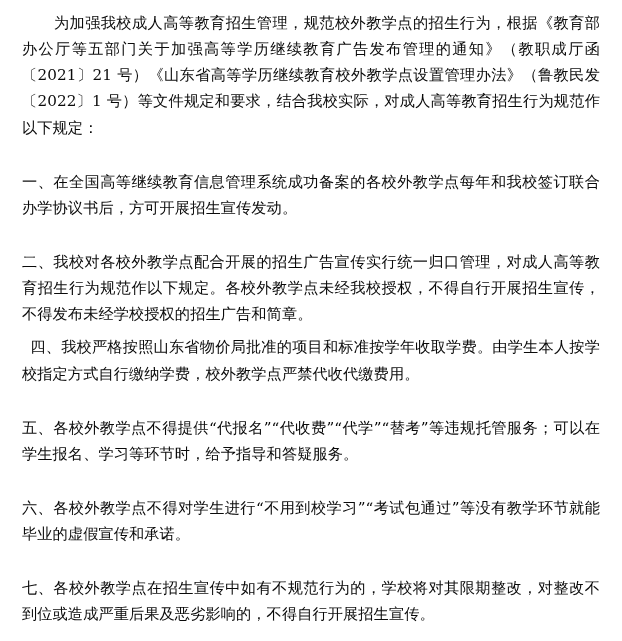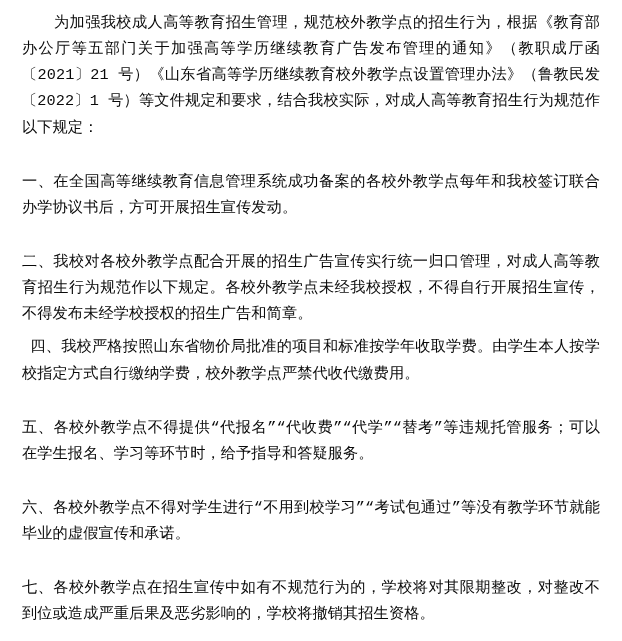--- a/index.html
+++ b/index.html
@@ -13,21 +13,20 @@
     overflow: hidden;
     font-family: "DejaVu Serif", "Liberation Serif", serif;
     color: #000000;
   }
   .page {
     width: 622px;
     height: 641px;
     box-sizing: border-box;
     padding: 10px 22px 0 22px;
     background: #ffffff;
-    font-family: Liberation Mono, monospace;
   }
   .doc-body {
     font-size: 15.2px;
     line-height: 1.72;
     text-align: justify;
     text-justify: inter-ideograph;
     letter-spacing: 0.1px;
     color: #0a0a0a;
   }
   .para {
@@ -50,15 +49,15 @@
 <body>
 
 <div class="page">
   <div class="doc-body">
     <p class="para intro">为加强我校成人高等教育招生管理，规范校外教学点的招生行为，根据《教育部办公厅等五部门关于加强高等学历继续教育广告发布管理的通知》（教职成厅函〔2021〕21 号）《山东省高等学历继续教育校外教学点设置管理办法》（鲁教民发〔2022〕1 号）等文件规定和要求，结合我校实际，对成人高等教育招生行为规范作以下规定：</p>
     <p class="para item">一、在全国高等继续教育信息管理系统成功备案的各校外教学点每年和我校签订联合办学协议书后，方可开展招生宣传发动。</p>
     <p class="para item">二、我校对各校外教学点配合开展的招生广告宣传实行统一归口管理，对成人高等教育招生行为规范作以下规定。各校外教学点未经我校授权，不得自行开展招生宣传，不得发布未经学校授权的招生广告和简章。</p>
     <p class="para item-indent">四、我校严格按照山东省物价局批准的项目和标准按学年收取学费。由学生本人按学校指定方式自行缴纳学费，校外教学点严禁代收代缴费用。</p>
     <p class="para item">五、各校外教学点不得提供“代报名”“代收费”“代学”“替考”等违规托管服务；可以在学生报名、学习等环节时，给予指导和答疑服务。</p>
     <p class="para item">六、各校外教学点不得对学生进行“不用到校学习”“考试包通过”等没有教学环节就能毕业的虚假宣传和承诺。</p>
-    <p class="para item">七、各校外教学点在招生宣传中如有不规范行为的，学校将对其限期整改，对整改不到位或造成严重后果及恶劣影响的，学校将撤销其招生资格。</p>
+    <p class="para item">七、各校外教学点在招生宣传中如有不规范行为的，学校将对其限期整改，对整改不到位或造成严重后果及恶劣影响的，不得自行开展招生宣传。</p>
   </div>
 </div>
 
 </body></html>

